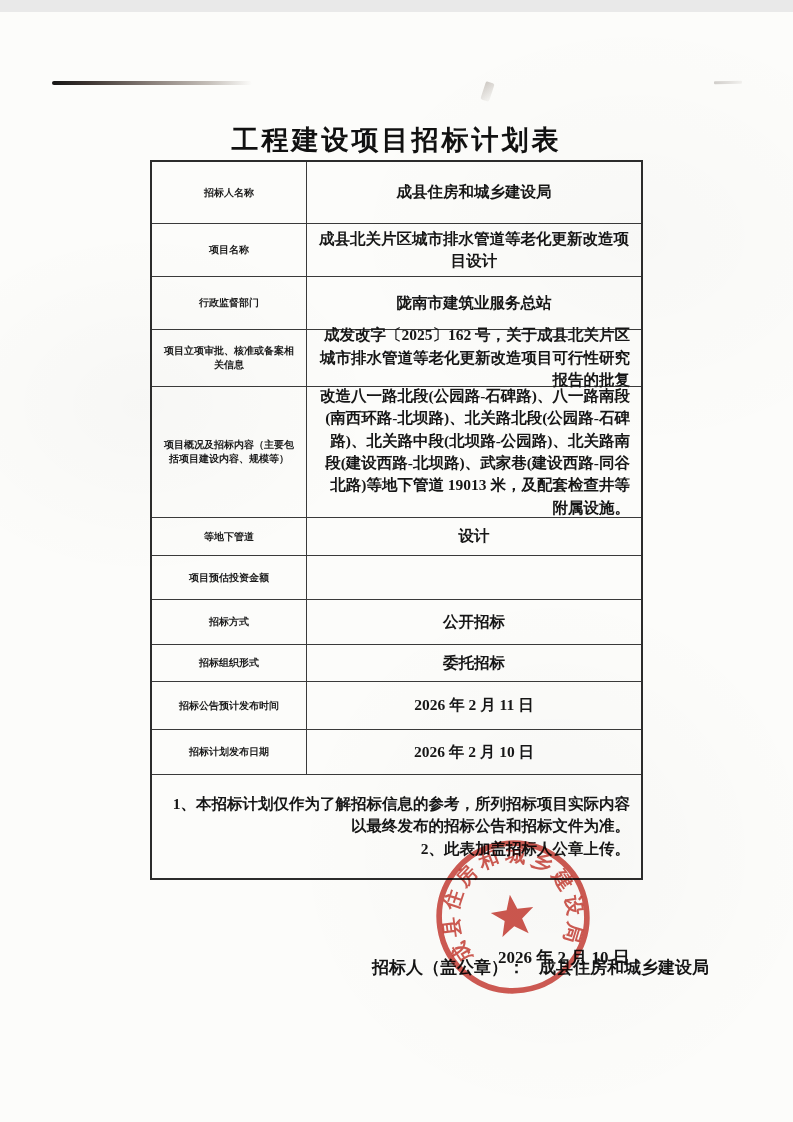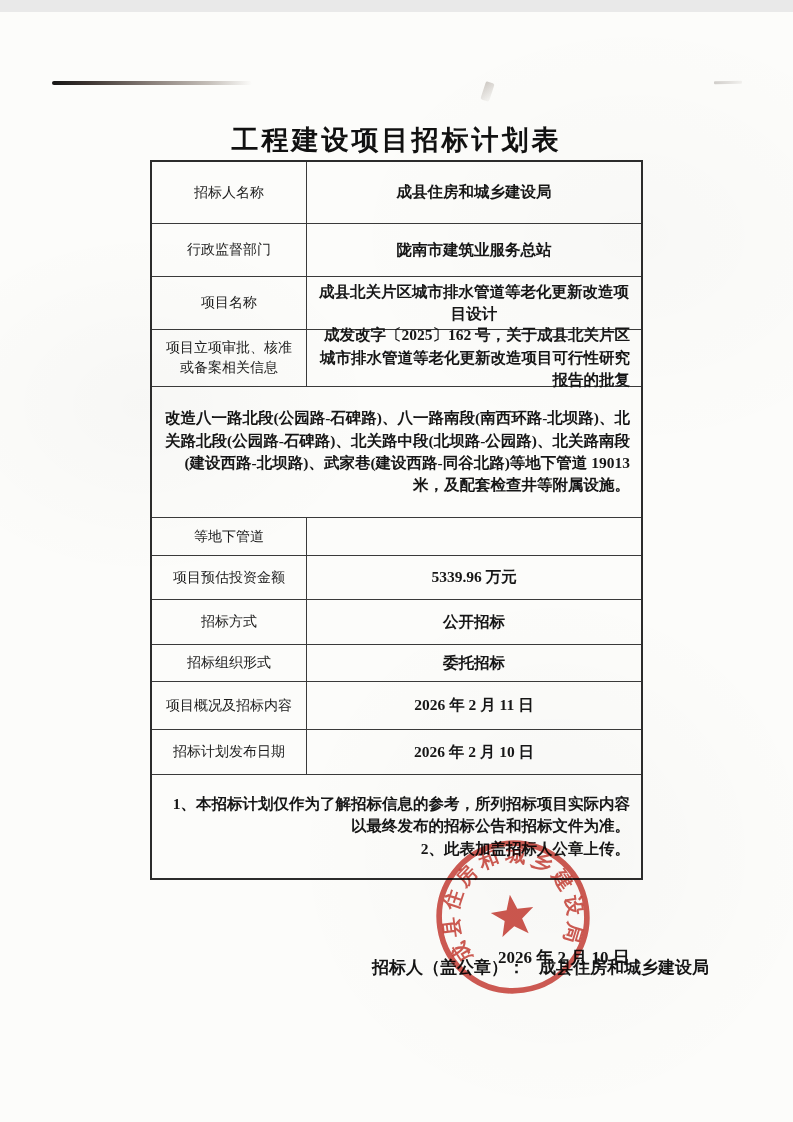--- a/index.html
+++ b/index.html
@@ -34,21 +34,21 @@
   }
   .tbl{
     position:absolute;left:150px;top:148px;width:493px;
     border:2px solid #2c2c2c;box-sizing:border-box;
   }
   .row{display:flex;box-sizing:border-box;}
   .row + .row{border-top:1px solid #3a3a3a;}
   .c1{
     width:155px;min-width:155px;box-sizing:border-box;border-right:1px solid #3a3a3a;
     display:flex;align-items:center;justify-content:center;text-align:center;
-    padding:2px 9px;font-size:14px;font-weight:400;line-height:1.4;color:#1c1c1c;
+    padding:2px 9px;font-size:10px;font-weight:700;line-height:1.4;color:#1c1c1c;
   }
   .c2{
     flex:1;box-sizing:border-box;display:flex;align-items:center;justify-content:center;
     text-align:center;padding:2px 11px;font-size:15.5px;font-weight:600;line-height:1.45;
     color:#161616;white-space:pre-line;
   }
   .va-left .c2{justify-content:flex-start;text-align:right;}
   
   .rh0{height:61px}.rh1{height:53px}.rh2{height:53px}.rh3{height:57px}
   .rh4{height:131px}.rh5{height:38px}.rh6{height:44px}.rh7{height:37px}
@@ -74,52 +74,53 @@
   <div class="smudge-diag"></div>
   <div class="smudge-right"></div>
 
   <div class="title">工程建设项目招标计划表</div>
 
   <div class="tbl">
     <div class="row rh0">
       <div class="c1">招标人名称</div>
       <div class="c2">成县住房和城乡建设局</div>
     </div>
+    <div class="row rh1">
+      <div class="c1">项目名称</div>
+      <div class="c2">成县北关片区城市排水管道等老化更新改造项目设计</div>
+    </div>
     <div class="row rh2">
       <div class="c1">行政监督部门</div>
       <div class="c2">陇南市建筑业服务总站</div>
-    </div>
-    <div class="row rh1">
-      <div class="c1">项目名称</div>
-      <div class="c2">成县北关片区城市排水管道等老化更新改造项目设计</div>
     </div>
     <div class="row rh3 va-left">
       <div class="c1">项目立项审批、核准或备案相关信息</div>
       <div class="c2">成发改字〔2025〕162 号，关于成县北关片区城市排水管道等老化更新改造项目可行性研究报告的批复</div>
     </div>
     <div class="row rh4 va-left">
+      <div class="c1">项目概况及招标内容（主要包括项目建设内容、规模等）</div>
       <div class="c2">改造八一路北段(公园路-石碑路)、八一路南段(南西环路-北坝路)、北关路北段(公园路-石碑路)、北关路中段(北坝路-公园路)、北关路南段(建设西路-北坝路)、武家巷(建设西路-同谷北路)等地下管道 19013 米，及配套检查井等附属设施。</div>
     </div>
     <div class="row rh5">
       <div class="c1">等地下管道</div>
+      <div class="c2">设计</div>
     </div>
     <div class="row rh6">
       <div class="c1">项目预估投资金额</div>
-      <div class="c2">5339.96 万元</div>
     </div>
     <div class="row rh8">
       <div class="c1">招标方式</div>
       <div class="c2">公开招标</div>
     </div>
     <div class="row rh7">
       <div class="c1">招标组织形式</div>
       <div class="c2">委托招标</div>
     </div>
     <div class="row rh9">
-      <div class="c1">项目概况及招标内容</div>
+      <div class="c1">招标公告预计发布时间</div>
       <div class="c2">2026 年 2 月 11 日</div>
     </div>
     <div class="row rh10">
       <div class="c1">招标计划发布日期</div>
       <div class="c2">2026 年 2 月 10 日</div>
     </div>
     <div class="row rh11 va-left">
       <div class="c2">1、本招标计划仅作为了解招标信息的参考，所列招标项目实际内容以最终发布的招标公告和招标文件为准。
 2、此表加盖招标人公章上传。</div>
     </div>

